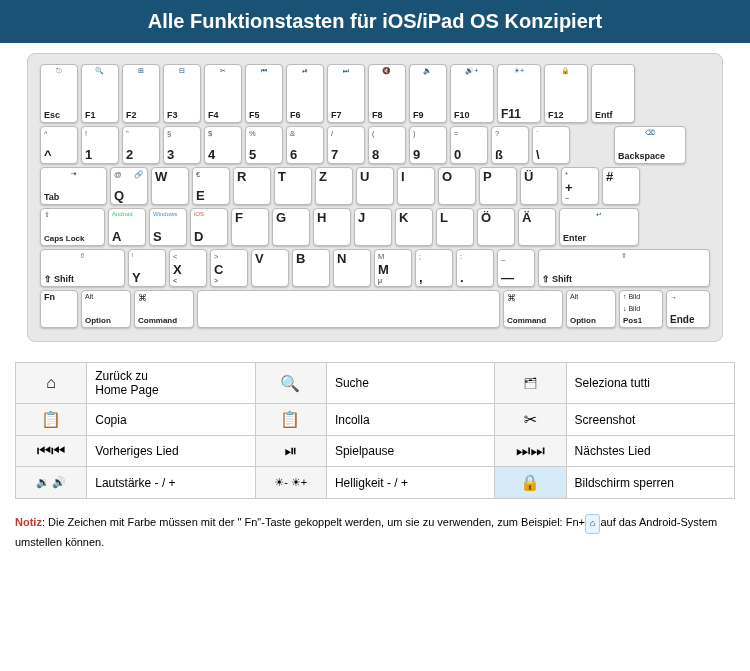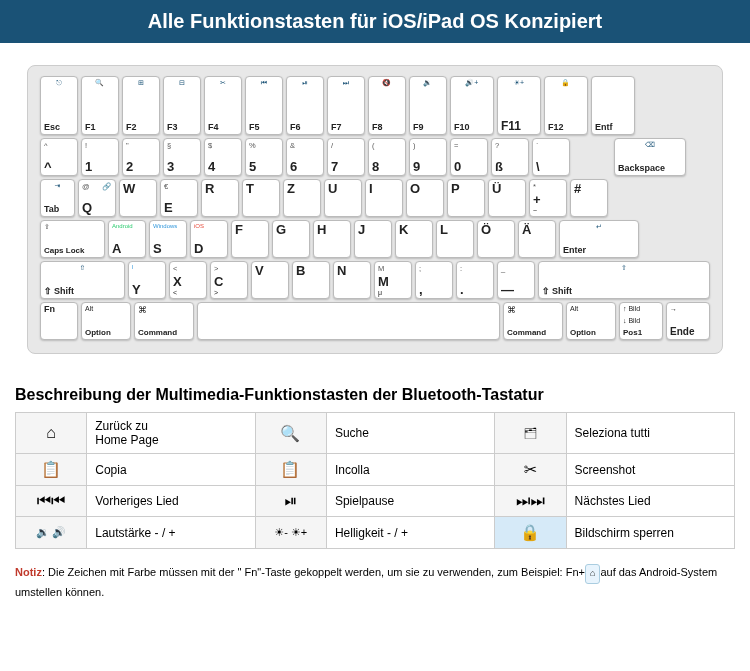--- a/index.html
+++ b/index.html
@@ -80,21 +80,21 @@
     .key .fn-icon {
       font-size: 7px;
       color: #1a5276;
       text-align: center;
     }
 
     
     .w1 { width: 38px; }
     .w1h { width: 44px; }
     .w-backspace { width: 72px; margin-left: 41px; }
-    .w-tab { width: 35px; }
+    .w-tab { width: 67px; }
     .w-caps { width: 65px; }
     .w-lshift { width: 85px; }
     .w-rshift { width: 85px; }
     .w-fn { width: 38px; }
     .w-ctrl { width: 55px; }
     .w-alt { width: 50px; }
     .w-cmd { width: 60px; }
     .w-space { flex: 1; }
 
     
@@ -152,21 +152,21 @@
       font-size: 9px;
     }
   </style>
 </head>
 <body>
 
 <div class="header">
   <span>Alle Funktionstasten für iOS/iPad OS Konzipiert</span>
 </div>
 
-<div style="padding: 22px 12px;">
+<div style="padding: 10px 12px;">
   <div class="keyboard-wrapper">
 
     <div class="keyboard-row">
       <div class="key w1">
         <div class="fn-icon">⎋</div>
         <div class="main-char" style="font-size:9px;">Esc</div>
       </div>
       <div class="key w1">
         <div class="fn-icon" style="color:#1a5276;">🔍</div>
         <div class="main-char" style="font-size:9px;margin-top:36px;">F1</div>
@@ -511,21 +511,20 @@
       <div class="key w1h">
         <div style="font-size:7px;">→</div>
         <div class="main-char" style="font-size:10px;">Ende</div>
       </div>
     </div>
 
   </div>
 </div>
 
 <div class="desc-section">
-  <div class="desc-title">Beschreibung der Multimedia-Funktionstasten der Bluetooth-Tastatur</div>
   <table class="desc-table">
     <tbody>
 
       <tr>
         <td class="icon-cell">⌂</td>
         <td class="label-cell">Zurück zu<br>Home Page</td>
         <td class="icon-cell">🔍</td>
         <td class="label-cell">Suche</td>
         <td class="icon-cell" style="font-size:11px;">🗂</td>
         <td class="label-cell">Seleziona tutti</td>

